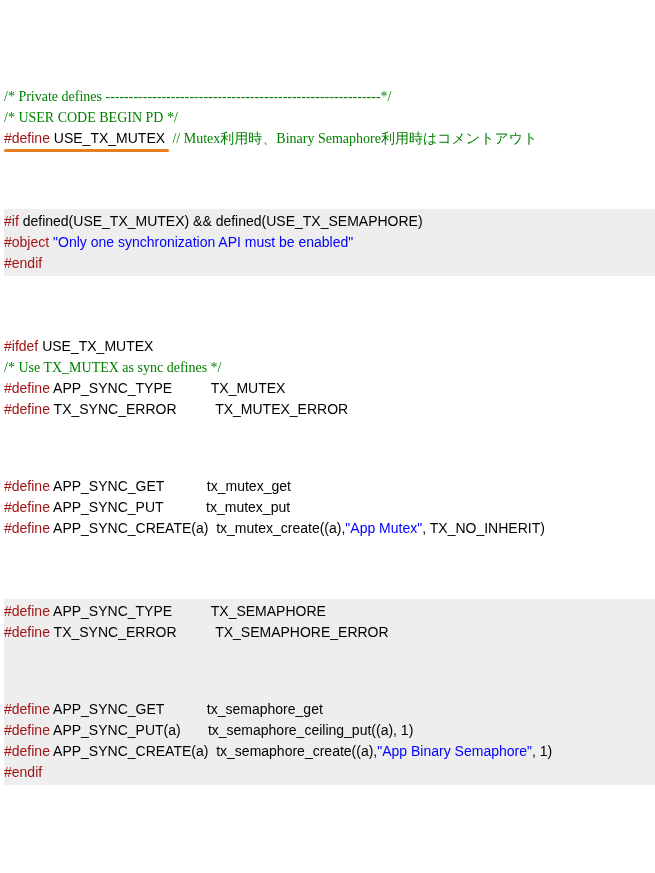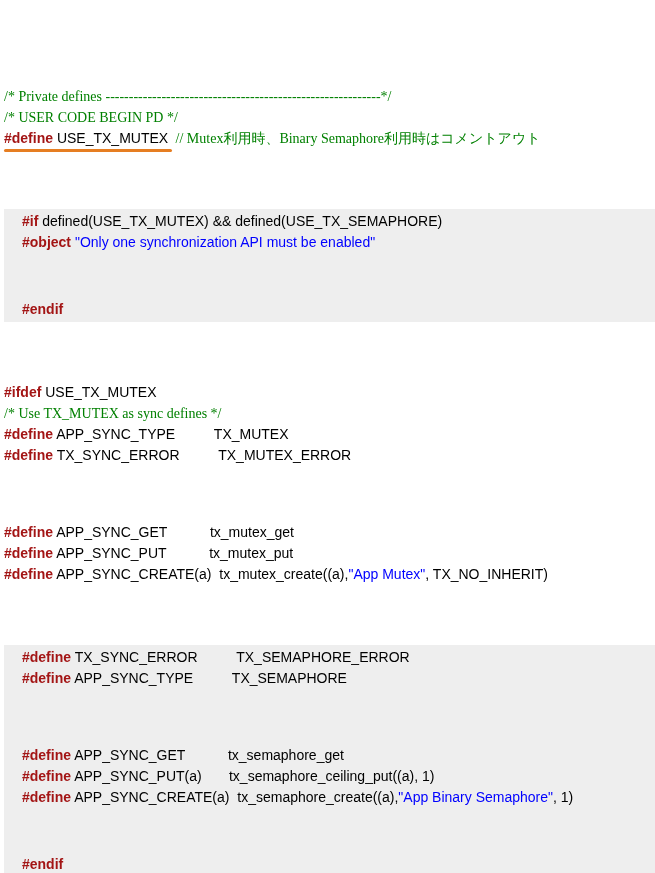--- a/index.html
+++ b/index.html
@@ -7,49 +7,49 @@
       font-family: "Segoe UI", Tahoma, Verdana, sans-serif;
       font-size: 14px;
       background: #fff;
       width: 655px;
       padding: 2px 0 0 4px;
       line-height: 1.5;
       color: #000;
       white-space: pre;
     }
     .line { display: block; }
-    .block-gray { background: #eeeeee; padding: 2px 18px; margin: 4px 0; }
+    .block-gray { background: #eeeeee; padding: 2px 0; margin: 4px 0; }
     .comment { color: #008000; font-family: Liberation Serif, serif; }
     .str { color: #0000ff; }
     .underline-wrap { position: relative; display: inline-block; }
     .underline {
       position: absolute;
       left: 0; right: 0;
       bottom: -3px;
       height: 3px;
       background: #e67e22;
       border-radius: 2px;
     }
     .spacer { height: 14px; }
-    .hl-define { color: #a31515; font-weight: bold; margin-top: 46px; }
+    .hl-define { color: #a31515; font-weight: normal; }
   </style>
 </head>
 <body>
 
 
 
 <span class="line comment">/* Private defines -----------------------------------------------------------*/</span><span class="line comment">/* USER CODE BEGIN PD */</span><span class="line"><span class="underline-wrap"><span class="hl-define">#define</span><span> USE_TX_MUTEX </span><span class="underline"></span></span><span class="comment"> // Mutex利用時、Binary Semaphore利用時はコメントアウト</span></span>
 <div class="spacer"></div>
 <div class="block-gray"><span class="line"><span class="hl-define">#if</span><span> defined(USE_TX_MUTEX) &amp;&amp; defined(USE_TX_SEMAPHORE)</span></span><span class="line"><span class="hl-define">#object</span><span class="str"> "Only one synchronization API must be enabled"</span></span><span class="line hl-define">#endif</span></div>
 <div class="spacer"></div>
 <span class="line"><span class="hl-define">#ifdef</span><span> USE_TX_MUTEX</span></span><span class="line comment">/* Use TX_MUTEX as sync defines */</span><span class="line"><span class="hl-define">#define</span><span> APP_SYNC_TYPE          TX_MUTEX</span></span><span class="line"><span class="hl-define">#define</span><span> TX_SYNC_ERROR          TX_MUTEX_ERROR</span></span>
 <div class="spacer"></div>
 <span class="line"><span class="hl-define">#define</span><span> APP_SYNC_GET           tx_mutex_get</span></span><span class="line"><span class="hl-define">#define</span><span> APP_SYNC_PUT           tx_mutex_put</span></span><span class="line"><span class="hl-define">#define</span><span> APP_SYNC_CREATE(a)  tx_mutex_create((a),</span><span class="str">"App Mutex"</span><span>, TX_NO_INHERIT)</span></span>
 <div class="spacer"></div>
-<div class="block-gray"><span class="line"><span class="hl-define">#define</span><span> TX_SYNC_ERROR          TX_SEMAPHORE_ERROR</span></span><span class="line"><span class="hl-define">#define</span><span> APP_SYNC_TYPE          TX_SEMAPHORE</span></span>
+<div class="block-gray"><span class="line"><span class="hl-define">#define</span><span> APP_SYNC_TYPE          TX_SEMAPHORE</span></span><span class="line"><span class="hl-define">#define</span><span> TX_SYNC_ERROR          TX_SEMAPHORE_ERROR</span></span>
 <div class="spacer"></div>
 <span class="line"><span class="hl-define">#define</span><span> APP_SYNC_GET           tx_semaphore_get</span></span><span class="line"><span class="hl-define">#define</span><span> APP_SYNC_PUT(a)       tx_semaphore_ceiling_put((a), 1)</span></span><span class="line"><span class="hl-define">#define</span><span> APP_SYNC_CREATE(a)  tx_semaphore_create((a),</span><span class="str">"App Binary Semaphore"</span><span>, 1)</span></span><span class="line hl-define">#endif</span></div>
 <div class="spacer"></div>
 
 
 
 
 
 
 

